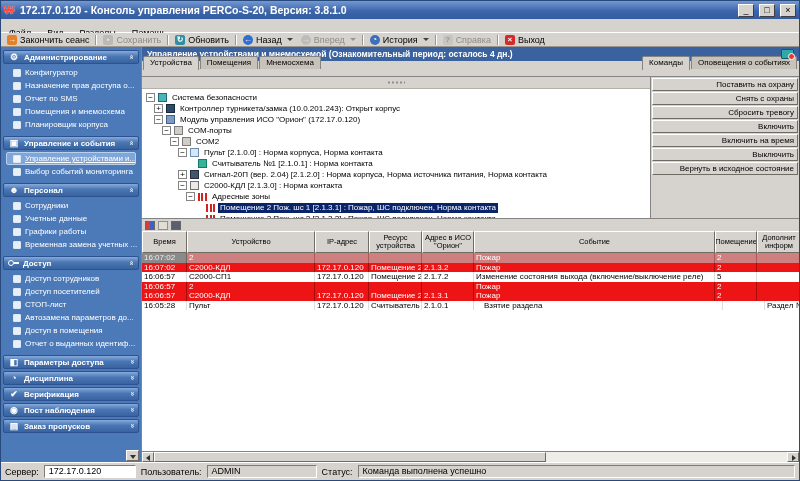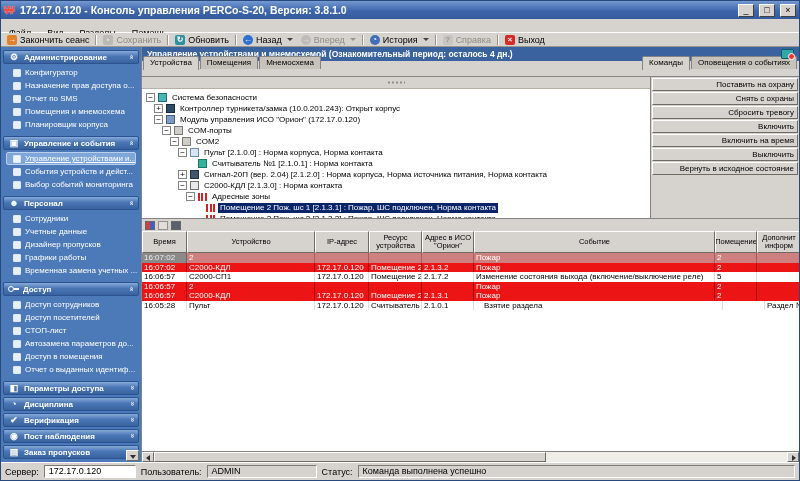--- a/index.html
+++ b/index.html
@@ -227,46 +227,38 @@
             <span class="sb-title">Управление и события</span>
             <span class="sb-chev">»</span>
           </div>
           <div class="sb-items">
             <div class="sb-item active">
               <span class="sb-ico"></span>
               <span class="sb-lbl">Управление устройствами и...</span>
             </div>
             <div class="sb-item">
               <span class="sb-ico"></span>
-              <span class="sb-lbl">События устройств и дейст...</span>
-            </div>
-            <div class="sb-item">
-              <span class="sb-ico"></span>
               <span class="sb-lbl">Выбор событий мониторинга</span>
             </div>
           </div>
         </div>
         <div class="sb-group">
           <div class="sb-head">
             <span class="sb-hico">☻</span>
             <span class="sb-title">Персонал</span>
             <span class="sb-chev">»</span>
           </div>
           <div class="sb-items">
             <div class="sb-item">
               <span class="sb-ico"></span>
               <span class="sb-lbl">Сотрудники</span>
             </div>
             <div class="sb-item">
               <span class="sb-ico"></span>
               <span class="sb-lbl">Учетные данные</span>
-            </div>
-            <div class="sb-item">
-              <span class="sb-ico"></span>
-              <span class="sb-lbl">Дизайнер пропусков</span>
             </div>
             <div class="sb-item">
               <span class="sb-ico"></span>
               <span class="sb-lbl">Графики работы</span>
             </div>
             <div class="sb-item">
               <span class="sb-ico"></span>
               <span class="sb-lbl">Временная замена учетных ...</span>
             </div>
           </div>

